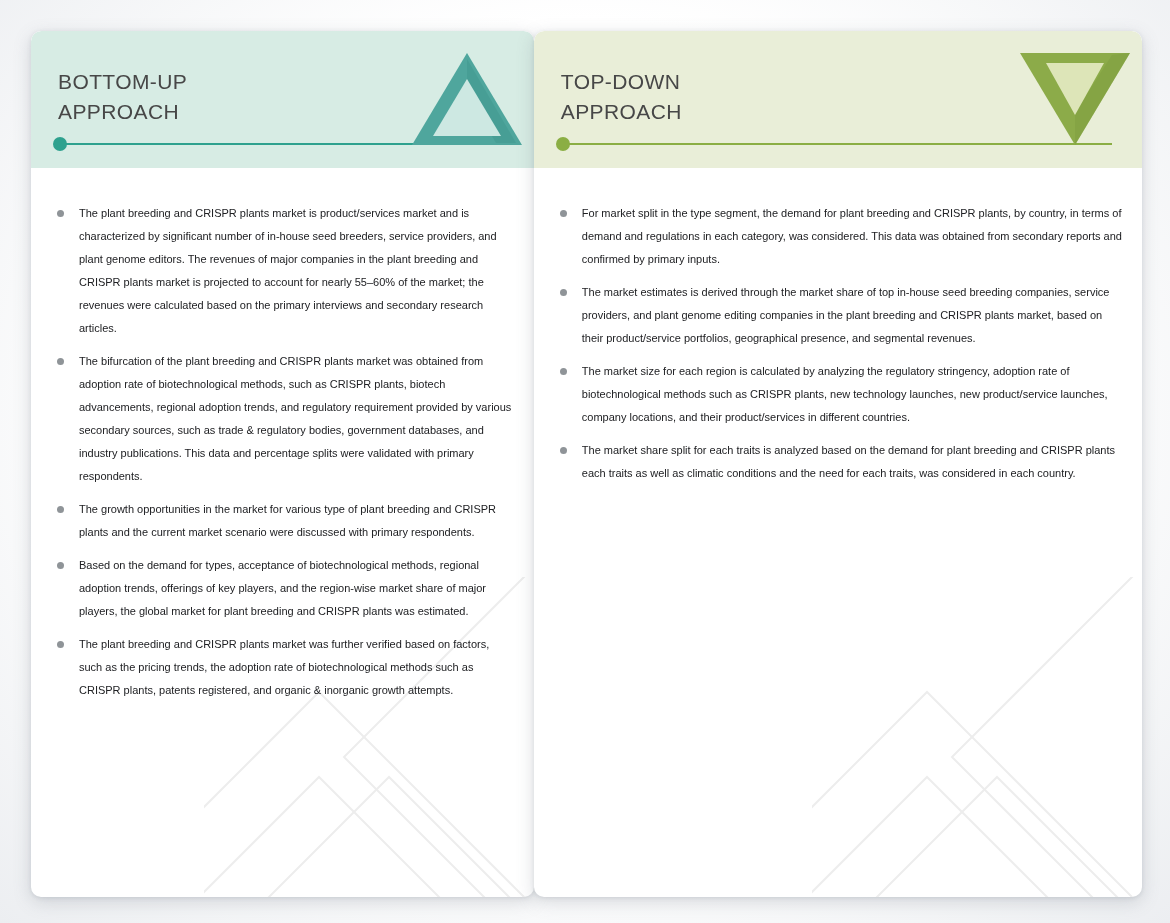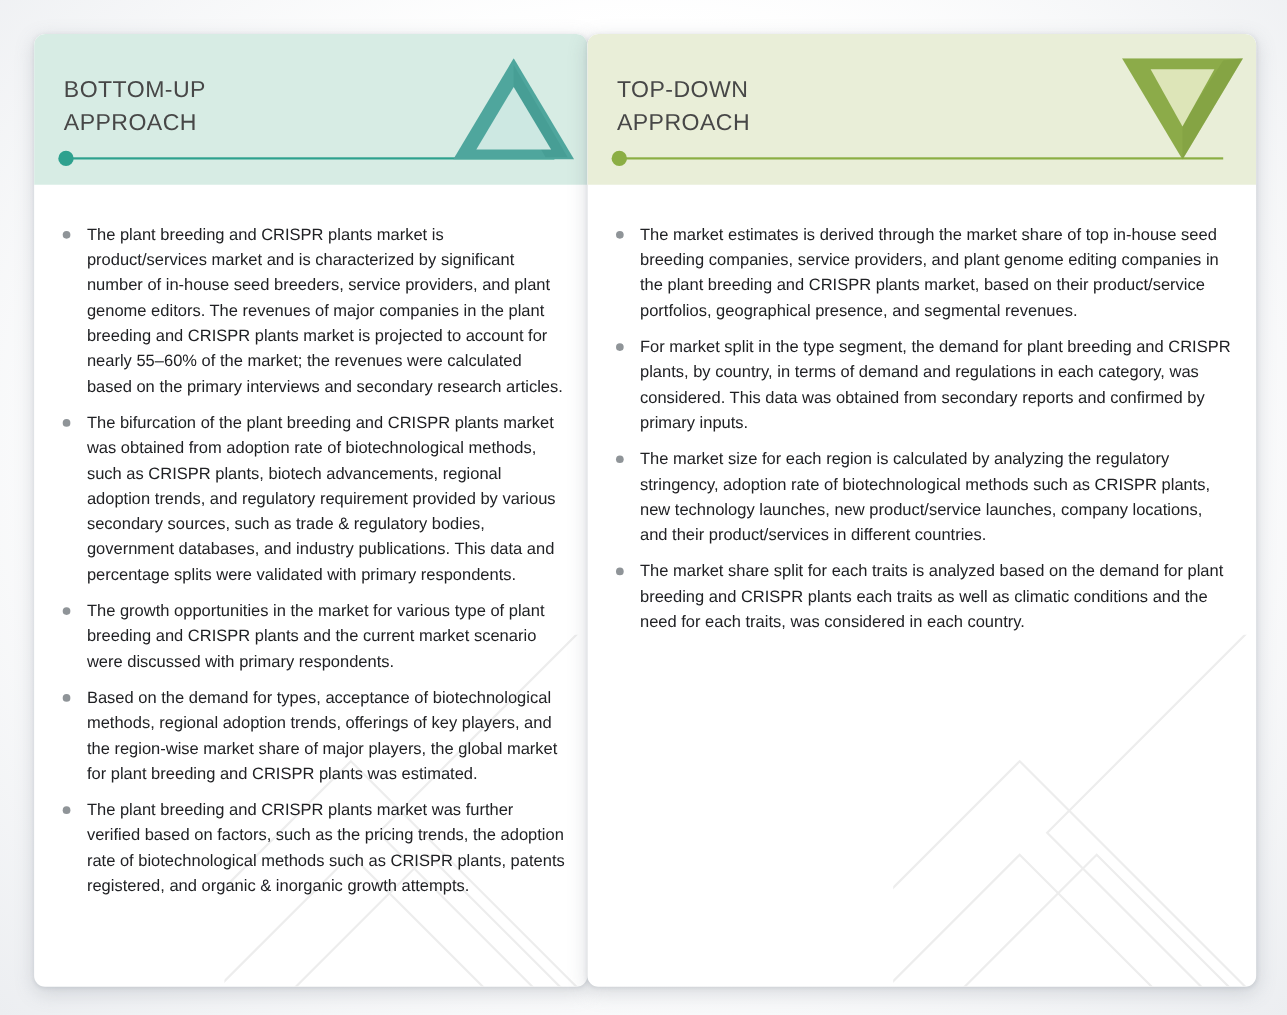--- a/index.html
+++ b/index.html
@@ -67,21 +67,21 @@
     position:relative;
     padding:34px 0 0 0;
     z-index:1;
   }
   ul.bullets {
     list-style:none;
     padding:0 20px 0 48px;
   }
   ul.bullets li {
     position:relative;
-    font-size:15px;
+    font-size:11px;
     line-height:23px;
     color:#202124;
     margin-bottom:10px;
   }
   ul.bullets li::before {
     content:"";
     position:absolute;
     left:-22px; top:8px;
     width:7px; height:7px;
     border-radius:50%;
@@ -145,22 +145,22 @@
         <div class="accent-dot"></div>
       </div>
       <svg class="triangle" viewBox="0 0 110 92">
         <polygon points="0,0 110,0 55,92" fill="#8cab49"></polygon>
         <polygon points="110,0 55,92 55,60 92,2" opacity="0.45" fill="#7c9c3e"></polygon>
         <polygon points="26,10 84,10 55,62" fill="#dde5b8"></polygon>
       </svg>
     </div>
     <div class="card-body">
       <ul class="bullets">
+        <li>For market split in the type segment, the demand for plant breeding and CRISPR plants, by country, in terms of demand and regulations in each category, was considered. This data was obtained from secondary reports and confirmed by primary inputs.</li>
         <li>The market estimates is derived through the market share of top in-house seed breeding companies, service providers, and plant genome editing companies in the plant breeding and CRISPR plants market, based on their product/service portfolios, geographical presence, and segmental revenues.</li>
-        <li>For market split in the type segment, the demand for plant breeding and CRISPR plants, by country, in terms of demand and regulations in each category, was considered. This data was obtained from secondary reports and confirmed by primary inputs.</li>
         <li>The market size for each region is calculated by analyzing the regulatory stringency, adoption rate of biotechnological methods such as CRISPR plants, new technology launches, new product/service launches, company locations, and their product/services in different countries.</li>
         <li>The market share split for each traits is analyzed based on the demand for plant breeding and CRISPR plants each traits as well as climatic conditions and the need for each traits, was considered in each country.</li>
       </ul>
     </div>
     <svg class="watermark" width="330" height="320" viewBox="0 0 330 320">
       <g fill="none" stroke="#ededed" stroke-width="2">
         <path d="M330 -10 L140 180 L330 370"></path>
         <path d="M-30 260 L115 115 L330 330"></path>
         <path d="M-30 345 L115 200 L260 345"></path>
         <path d="M40 345 L185 200 L330 345"></path>

